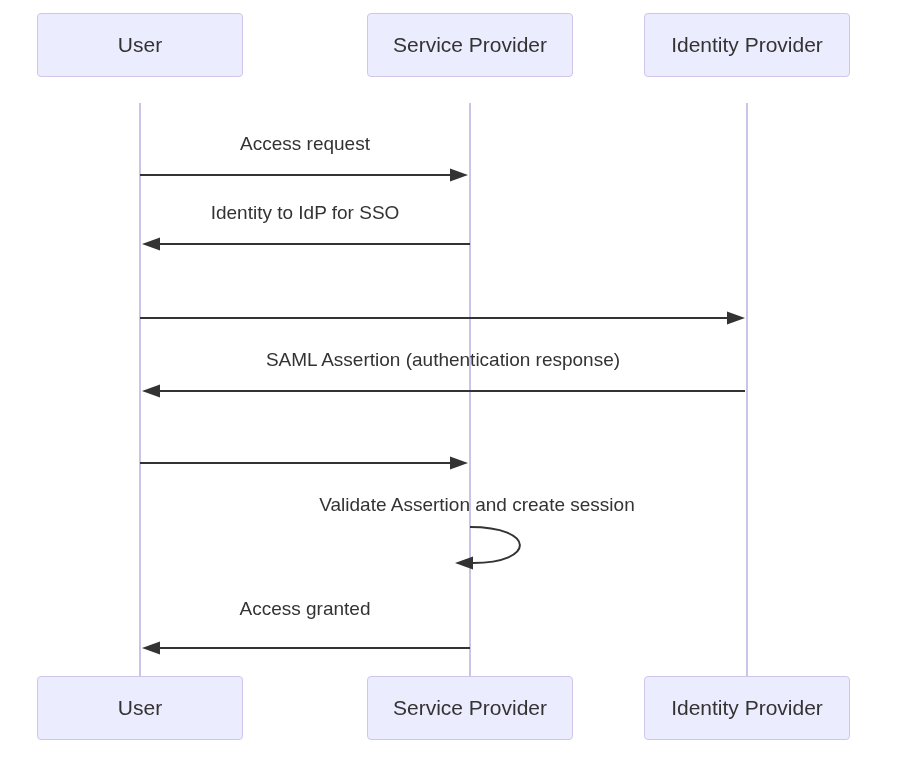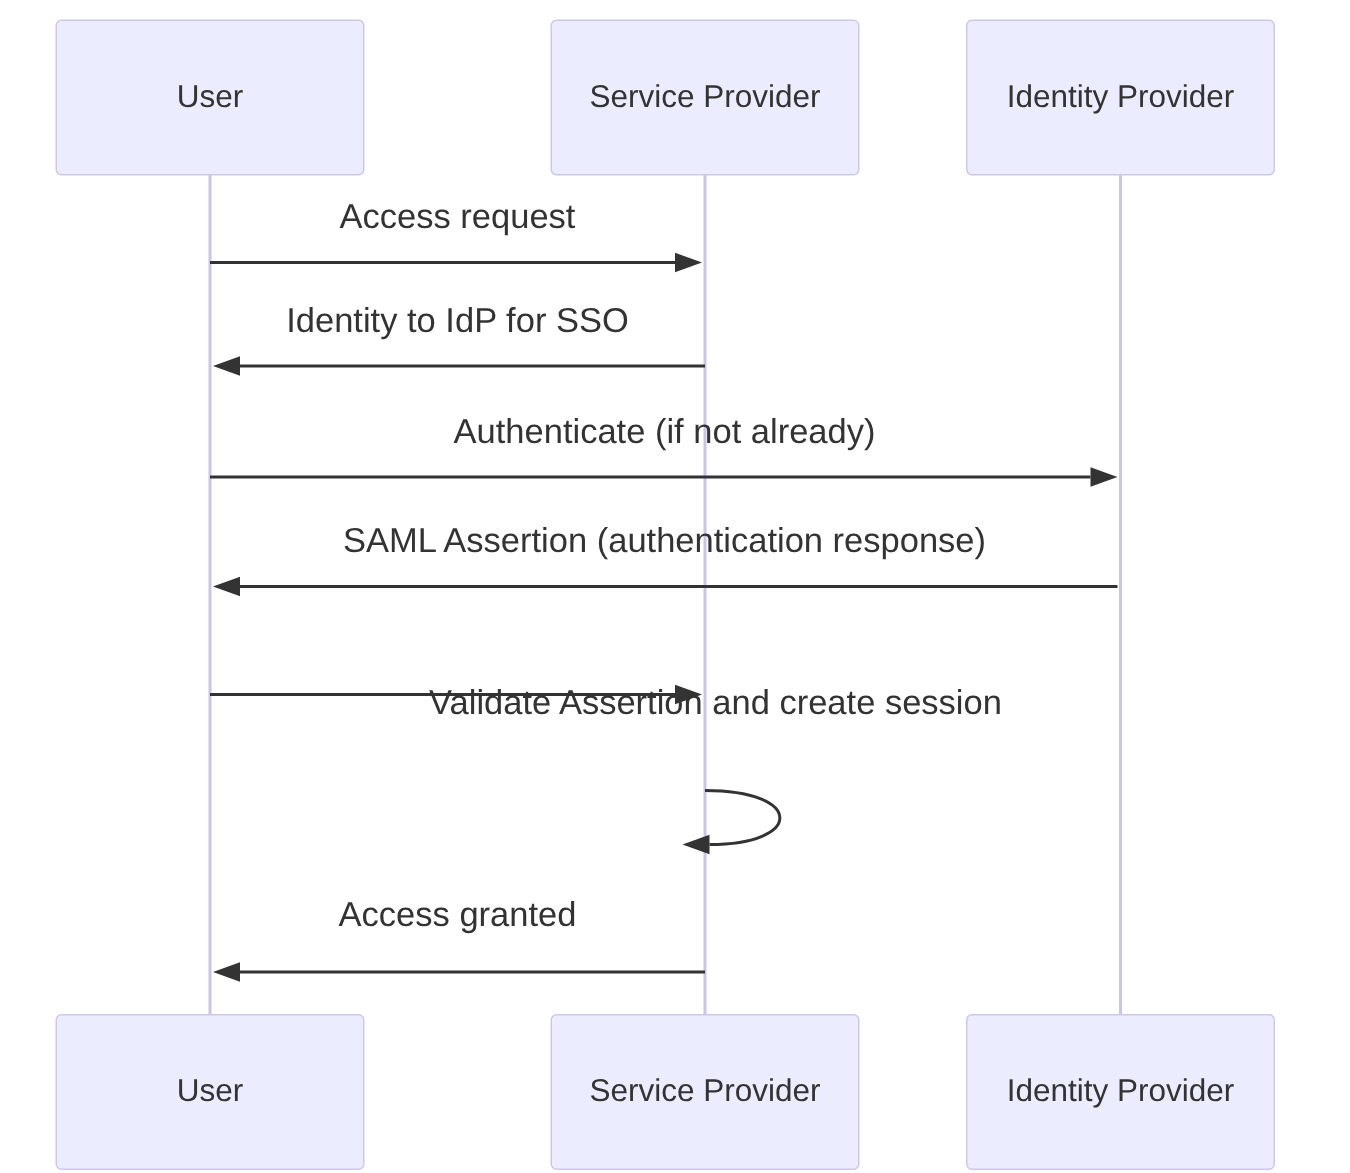--- a/index.html
+++ b/index.html
@@ -29,36 +29,36 @@
     stroke-width: 2;
     fill: none;
   }
   .arrow-head {
     fill: var(--message-line, #333333);
     stroke: none;
   }
   .actor-box {
     position: absolute;
     width: 206px;
-    height: 104px;
+    height: 64px;
     box-sizing: border-box;
     background: var(--actor-fill, #ECECFF);
     border: 1px solid var(--actor-border, #CFC6EA);
     border-radius: 4px;
     display: flex;
     align-items: center;
     justify-content: center;
     font-size: 21px;
     color: var(--text-color, #333333);
     white-space: nowrap;
   }
   .msg-label {
     position: absolute;
     transform: translateX(-50%);
-    font-size: 23px;
+    font-size: 19px;
     line-height: 26px;
     color: var(--text-color, #333333);
     white-space: nowrap;
   }
 </style>
 </head>
 <body>
 
 <div class="diagram">
 
@@ -105,18 +105,17 @@
   </div>
   <div class="actor-box" style="left:367px; top:676px;">
     <span>Service Provider</span>
   </div>
   <div class="actor-box" style="left:644px; top:676px;">
     <span>Identity Provider</span>
   </div>
 
   <div class="msg-label" style="left:305px; top:131px;">Access request</div>
   <div class="msg-label" style="left:305px; top:200px;">Identity to IdP for SSO</div>
-  <div class="msg-label" style="left:443px; top:274px;">Authenticate (if not already)</div>
   <div class="msg-label" style="left:443px; top:347px;">SAML Assertion (authentication response)</div>
-  <div class="msg-label" style="left:477px; top:455px;">Validate Assertion and create session</div>
+  <div class="msg-label" style="left:477px; top:492px;">Validate Assertion and create session</div>
   <div class="msg-label" style="left:305px; top:596px;">Access granted</div>
 
 </div>
 
 </body></html>

